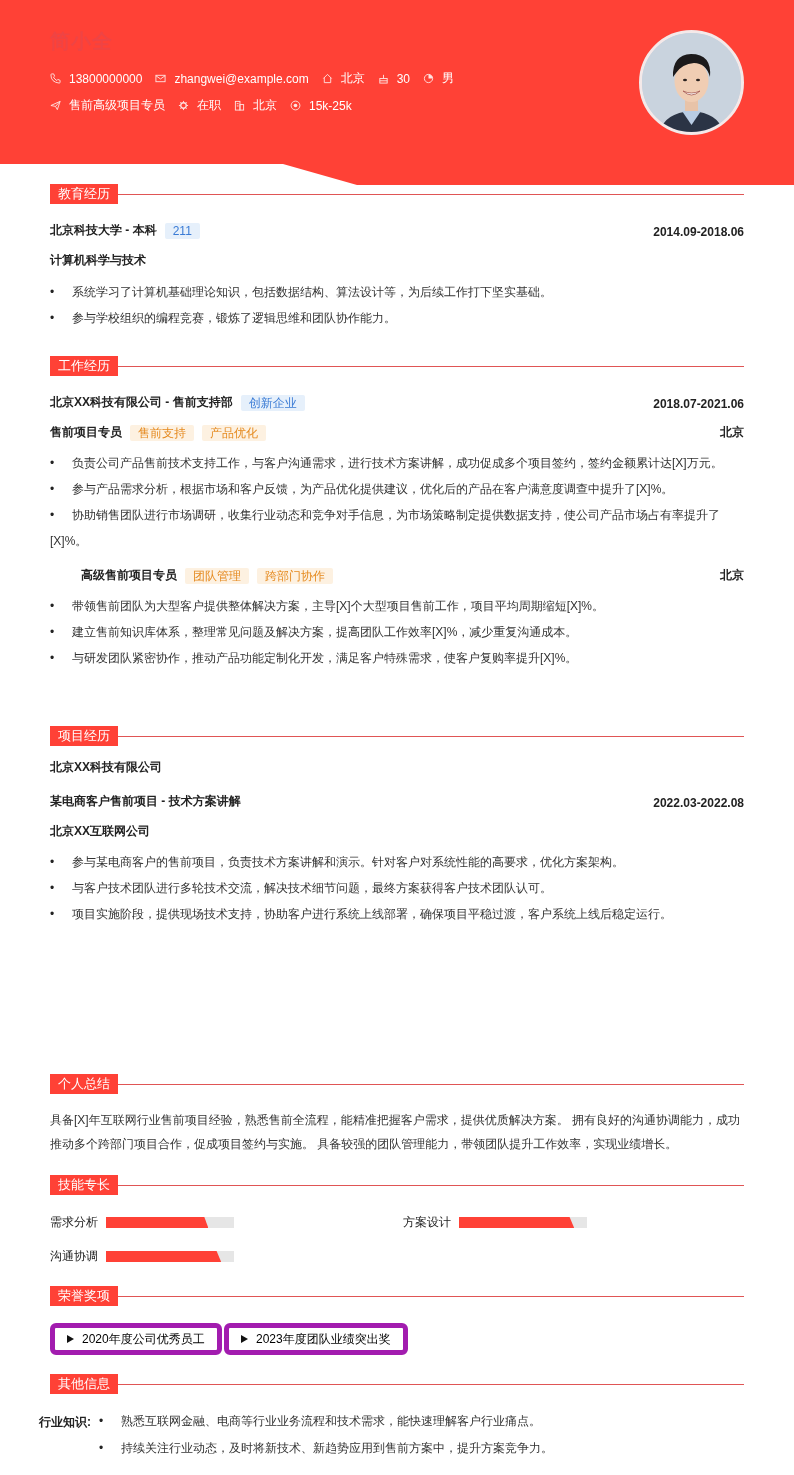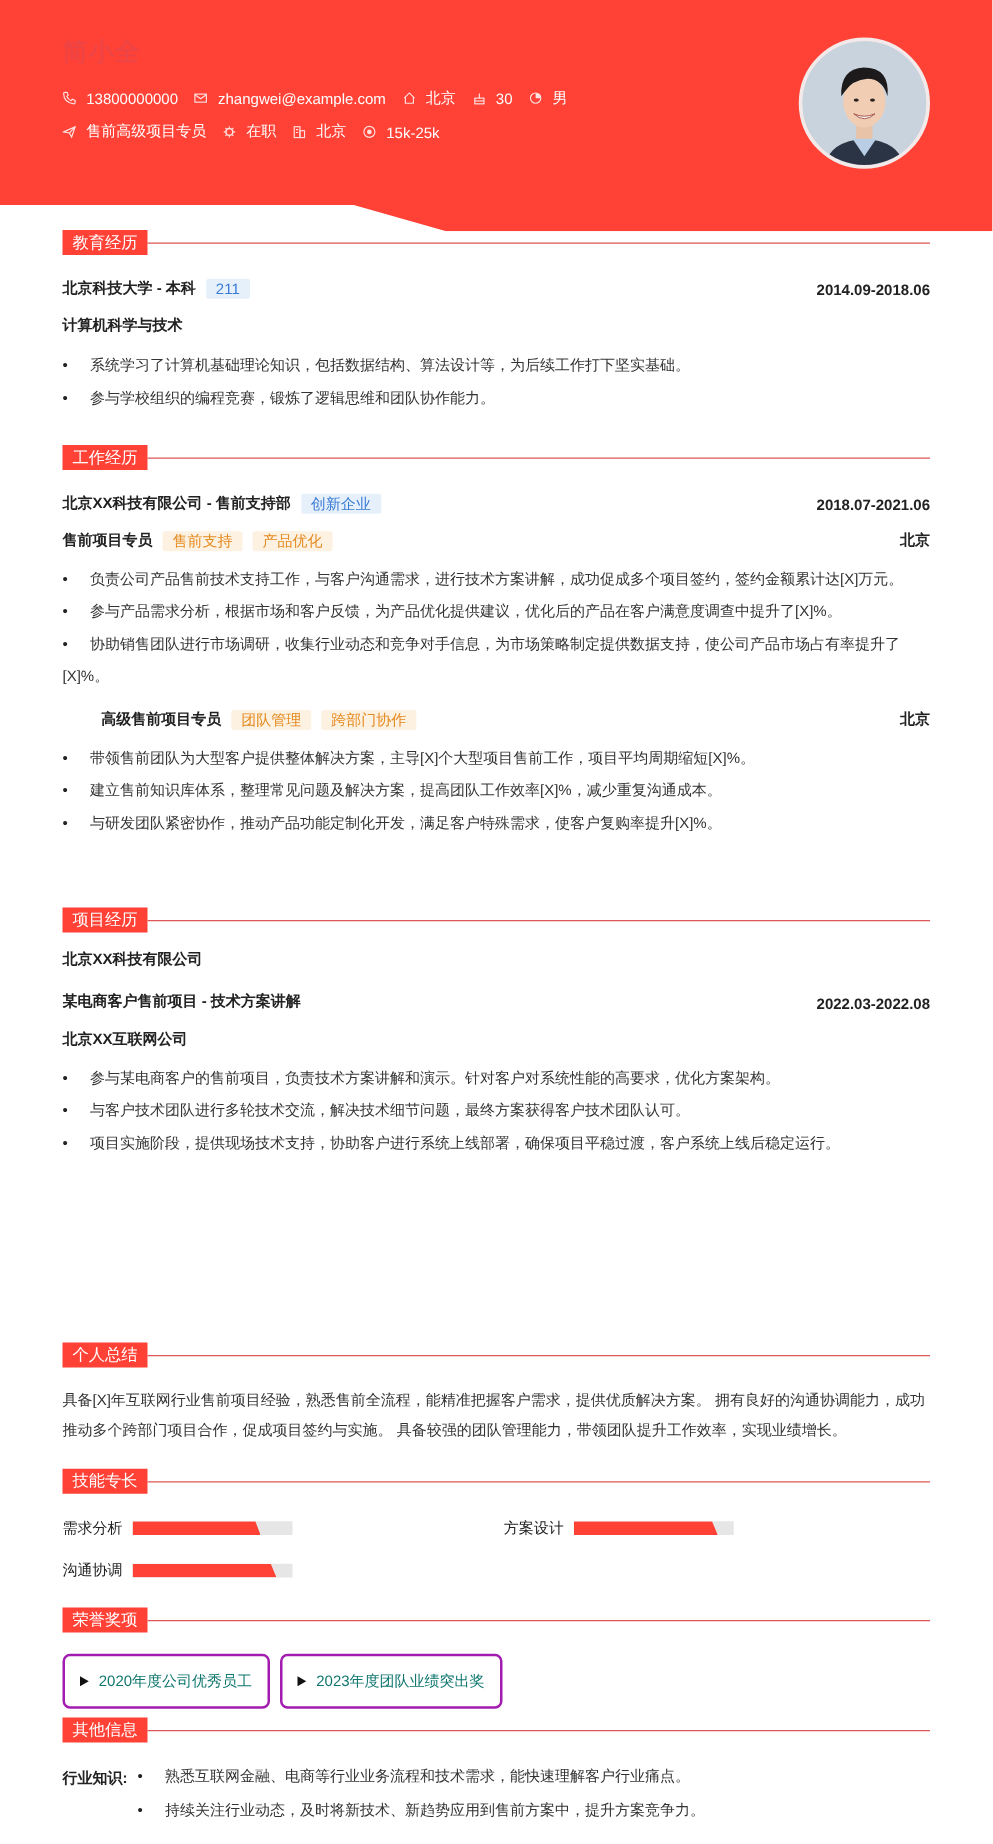--- a/index.html
+++ b/index.html
@@ -23,23 +23,23 @@
   .tag { font-weight: normal; font-size: 12px; padding: 0 8px; height: 16px; line-height: 16px; margin-left: 8px; border-radius: 2px; }
   .tag.blue { background: #e6f0fb; color: #3a7bd5; }
   .tag.orange { background: #fdf1e1; color: #e58a1f; }
   ul.bullets { list-style: none; }
   ul.bullets li { font-size: 12px; line-height: 26px; color: #333; padding-left: 0; }
   ul.bullets li::before { content: "•"; display: inline-block; width: 22px; color: #222; }
   .summary { font-size: 12px; line-height: 24px; color: #333; }
   .skill { position: absolute; display: flex; align-items: center; font-size: 12px; color: #222; }
   .skill .bar { position: relative; width: 128px; height: 11px; background: #e6e6e6; margin-left: 8px; }
   .skill .fill { position: absolute; left: 0; top: 0; height: 11px; background: #ff4136; clip-path: polygon(0 0, 96% 0, 100% 100%, 0 100%); }
-  .award { position: absolute; display: flex; align-items: center; height: 44px; border: 2px solid #a21caf; border-radius: 6px; padding: 0 12px 0 12px; font-size: 12px; color: #0f766e; }
+  .award { position: absolute; display: flex; align-items: center; height: 32px; border: 5px solid #a21caf; border-radius: 6px; padding: 0 12px 0 12px; font-size: 12px; color: #000000; }
   .award .tri { width: 0; height: 0; border-top: 4.5px solid transparent; border-bottom: 4.5px solid transparent; border-left: 7px solid #111; margin-right: 8px; }
-  .other { position: absolute; left: 50px; top: 1410px; display: flex; font-size: 12px; }
+  .other { position: absolute; left: 39px; top: 1410px; display: flex; font-size: 12px; }
   .other .k { font-weight: bold; width: 60px; line-height: 24px; color: #222; }
   .other ul li { line-height: 27px; }
 </style>
 </head>
 <body>
 
 <div class="header">
   <svg class="bg" width="794" height="185" viewBox="0 0 794 185">
     <polygon points="0,0 794,0 794,185 357,185 283,164 0,164" fill="#ff4136"></polygon>
   </svg>

